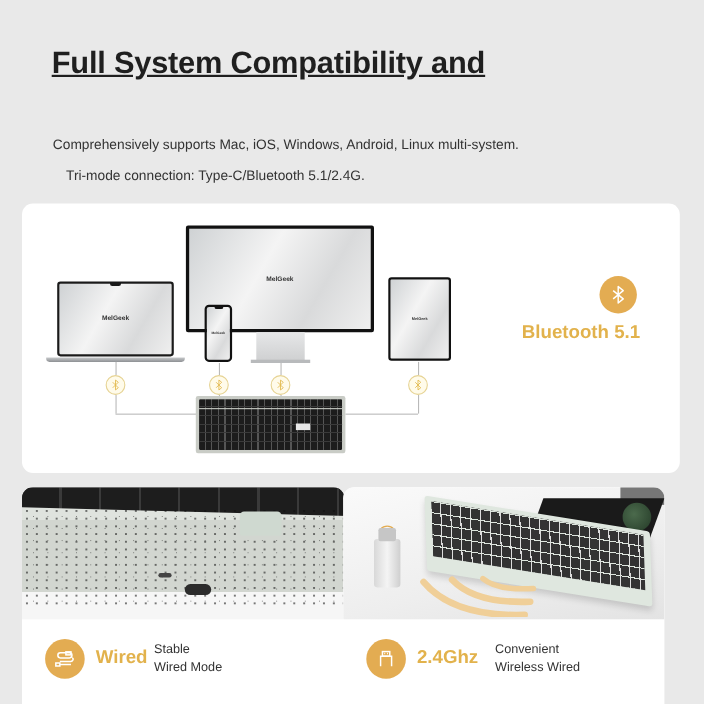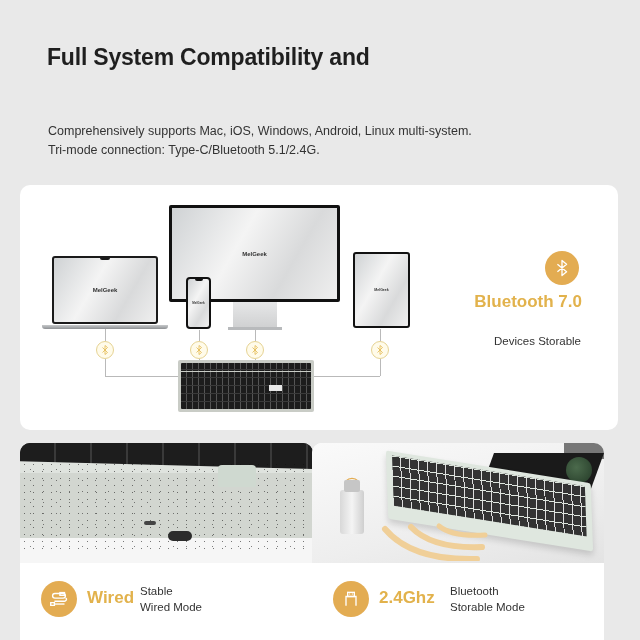--- a/index.html
+++ b/index.html
@@ -1,22 +1,22 @@
 <!DOCTYPE html>
 <html><head>
 <meta charset="utf-8">
 <style>
   * { box-sizing: border-box; margin: 0; padding: 0; }
   html, body { width: 640px; height: 640px; overflow: hidden; }
   body { background: #e9e9e9; font-family: "Liberation Sans", "DejaVu Sans", sans-serif; color: #222; position: relative; }
 
-  .title { position: absolute; left: 47px; top: 38px; font-size: 23px; font-weight: 700; line-height: 38px; color: #1f1f1f; letter-spacing: -0.2px; }
+  .title { position: absolute; left: 47px; top: 38px; font-size: 28px; font-weight: 700; line-height: 38px; color: #1f1f1f; letter-spacing: -0.2px; text-decoration: underline; }
   .sub { position: absolute; left: 48px; font-size: 12.5px; color: #333; }
   .sub1 { top: 124px; text-align: center; }
-  .sub2 { top: 143px; }
+  .sub2 { top: 153px; margin-left: 12px; }
 
   .panel-top { position: absolute; left: 20px; top: 185px; width: 598px; height: 245px; background: #fff; border-radius: 10px; }
 
   .device { position: absolute; }
   .screen-grad { background: linear-gradient(120deg, #cfd2d4 0%, #f4f4f4 40%, #d9dadb 70%, #efefef 100%); }
   .brand { position: absolute; left: 0; right: 0; top: 50%; transform: translateY(-50%); text-align: center; font-size: 5px; font-weight: 700; color: #333; }
 
   .laptop-screen { left: 32px; top: 71px; width: 106px; height: 68px; border: 2px solid #1a1a1a; border-radius: 3px; }
   .laptop-notch { position: absolute; left: 46px; top: -1px; width: 10px; height: 3px; background: #1a1a1a; border-radius: 0 0 2px 2px; }
   .laptop-base { left: 22px; top: 140px; width: 126px; height: 4px; background: linear-gradient(#c7c9cb, #8e9194); border-radius: 0 0 3px 3px; }
@@ -146,23 +146,22 @@
         <div class="kb-white"></div>
       </div>
   </div>
 </div>
 
 <div class="bt-big">
   <svg viewBox="0 0 24 24" width="20" height="20">
       <path d="M6.5 7.5l11 9-5.5 4.5V3l5.5 4.5-11 9" fill="none" stroke="#fff" stroke-width="1.6" stroke-linejoin="round"></path>
     </svg>
 </div>
-<div class="bt-title">Bluetooth 7.0</div>
+<div class="bt-title">Bluetooth 5.1</div>
 <div class="bt-desc">
-  <div>Devices Storable</div>
 </div>
 
 <div class="card card-left">
   <div class="photo-left">
     <div class="keys-left"></div>
     <div class="speckle"></div>
     <div class="keycap-light"></div>
     <div class="port1"></div>
     <div class="port2"></div>
   </div>
@@ -205,16 +204,16 @@
   </div>
   <div class="feat-icon" style="left:21px;">
     <svg viewBox="0 0 24 24" width="20" height="20" fill="none" stroke="#fff" stroke-width="1.6">
       <rect x="8" y="4" width="8" height="5"></rect>
       <path d="M10 6h1M13 6h1"></path>
       <path d="M6 20V9h12v11"></path>
     </svg>
   </div>
   <div class="feat-title" style="left:67px;">2.4Ghz</div>
   <div class="feat-desc" style="left:138px;">
-    <div>Bluetooth</div>
-    <div>Storable Mode</div>
+    <div>Convenient</div>
+    <div>Wireless Wired</div>
   </div>
 </div>
 
 </body></html>

